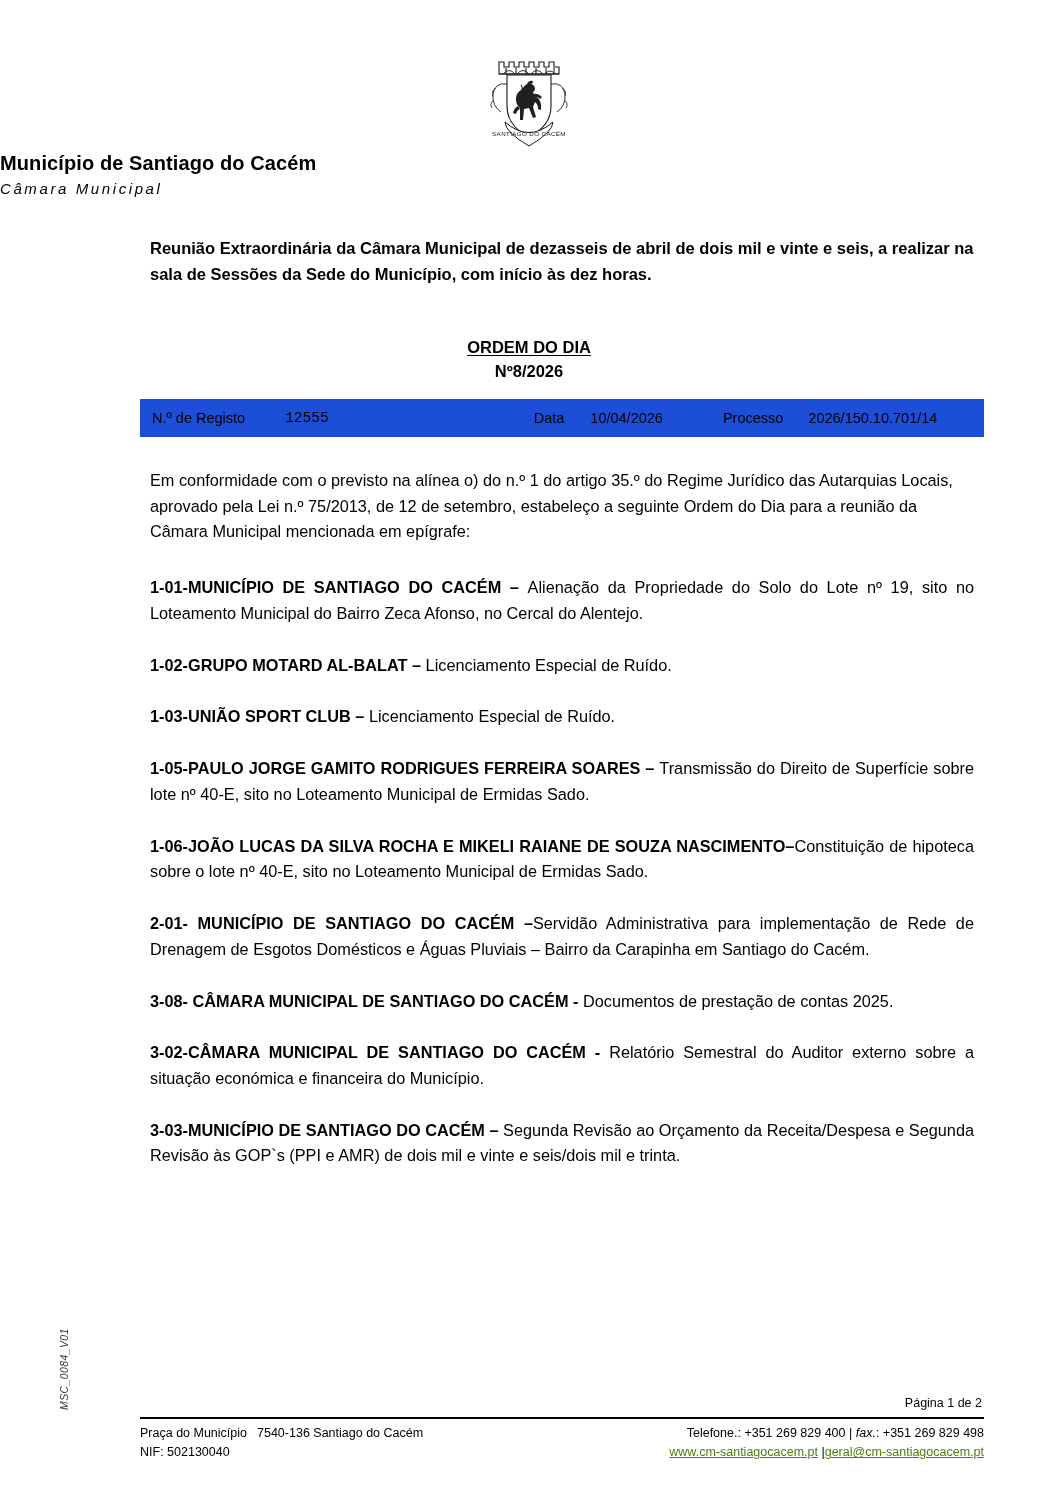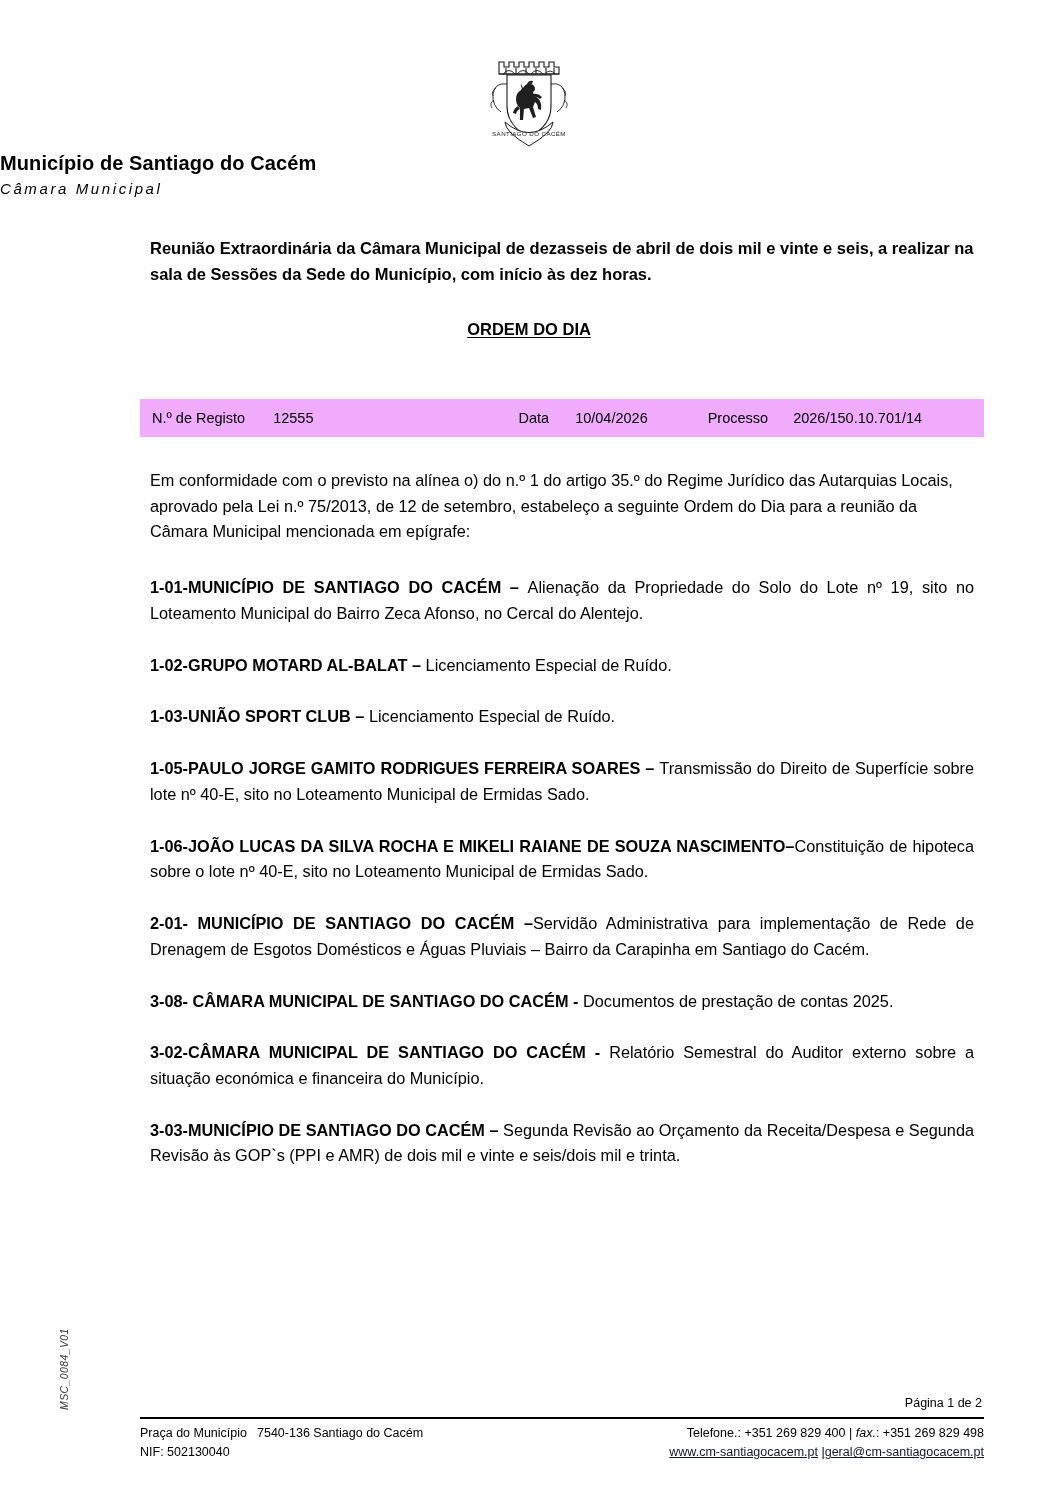--- a/index.html
+++ b/index.html
@@ -93,39 +93,40 @@
     top: 318px;
     width: 100%;
     text-align: center;
     font-size: 16.5px;
     font-weight: bold;
     line-height: 1.45;
   }
   .ordem .u {
     text-decoration: underline;
     text-underline-offset: 2px;
+    margin-top: 18px;
   }
 
   
   .reg-table {
     position: absolute;
     left: 140px;
     top: 399px;
     width: 844px;
     height: 38px;
-    background: #f0abfc;
+    background: #1d4ed8;
     display: flex;
     align-items: center;
     font-size: 14.5px;
   }
   .reg-cell {
     white-space: nowrap;
   }
   .rc-label-reg { margin-left: 12px; }
-  .rc-val-reg   { margin-left: 28px; }
+  .rc-val-reg   { margin-left: 40px; font-family: Liberation Mono, monospace; }
   .rc-label-data{ margin-left: 205px; }
   .rc-val-data  { margin-left: 26px; }
   .rc-label-proc{ margin-left: 60px; }
   .rc-val-proc  { margin-left: 25px; }
 
   
   .body-block {
     position: absolute;
     left: 150px;
     top: 468px;
@@ -169,21 +170,21 @@
     width: 844px;
     display: flex;
     justify-content: space-between;
     font-size: 12.5px;
     line-height: 1.55;
   }
   .footer-left  { text-align: left; white-space: nowrap; }
   .footer-right { text-align: right; white-space: nowrap; }
   .sp-gap { display: inline-block; width: 10px; }
   .lnk {
-    color: #0f172a;
+    color: #4d7c0f;
     text-decoration: underline;
   }
   .fax-it { font-style: italic; }
 </style>
 </head>
 <body>
 
 <div class="page">
 
   <div class="side-code">MSC_0084_V01</div>
@@ -234,20 +235,21 @@
     </span>
   </div>
 
   <div class="org-title">Município de Santiago do Cacém</div>
   <div class="org-sub">Câmara Municipal</div>
 
   <div class="meeting">Reunião Extraordinária da Câmara Municipal de dezasseis de abril de dois mil e vinte e seis, a realizar na sala de Sessões da Sede do Município, com início às dez horas.</div>
 
   <div class="ordem">
     <div class="u">ORDEM DO DIA</div>
+    <div>Nº8/2026</div>
   </div>
 
   <div class="reg-table">
     <span class="reg-cell rc-label-reg">N.º de Registo</span>
     <span class="reg-cell rc-val-reg">12555</span>
     <span class="reg-cell rc-label-data">Data</span>
     <span class="reg-cell rc-val-data">10/04/2026</span>
     <span class="reg-cell rc-label-proc">Processo</span>
     <span class="reg-cell rc-val-proc">2026/150.10.701/14</span>
   </div>

